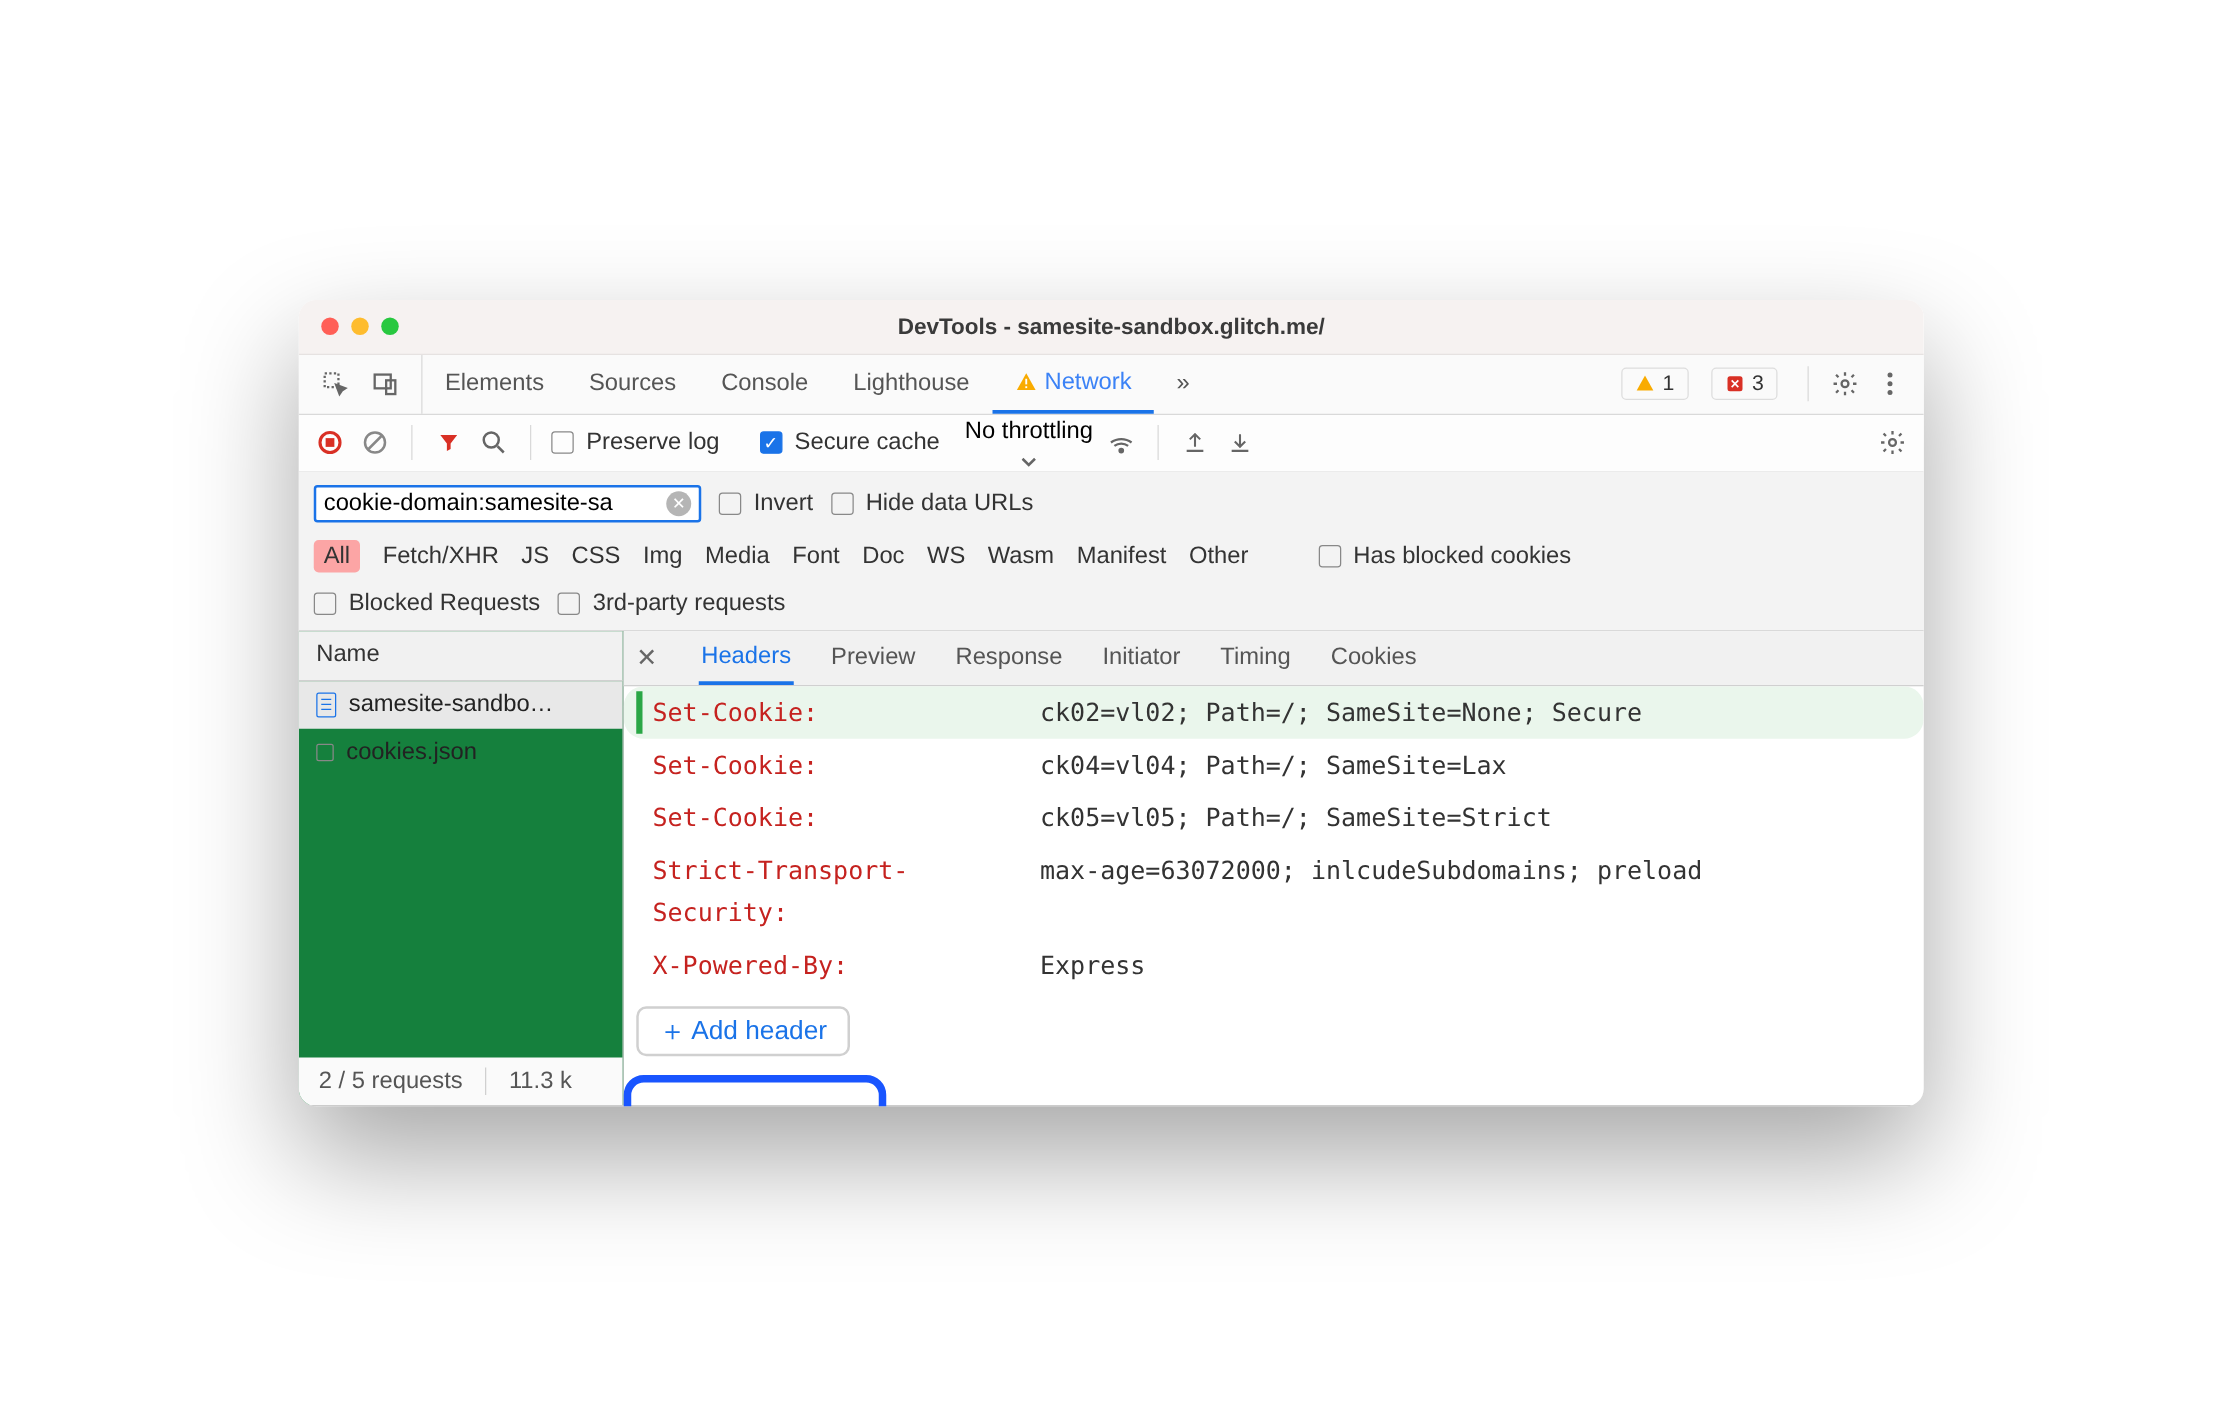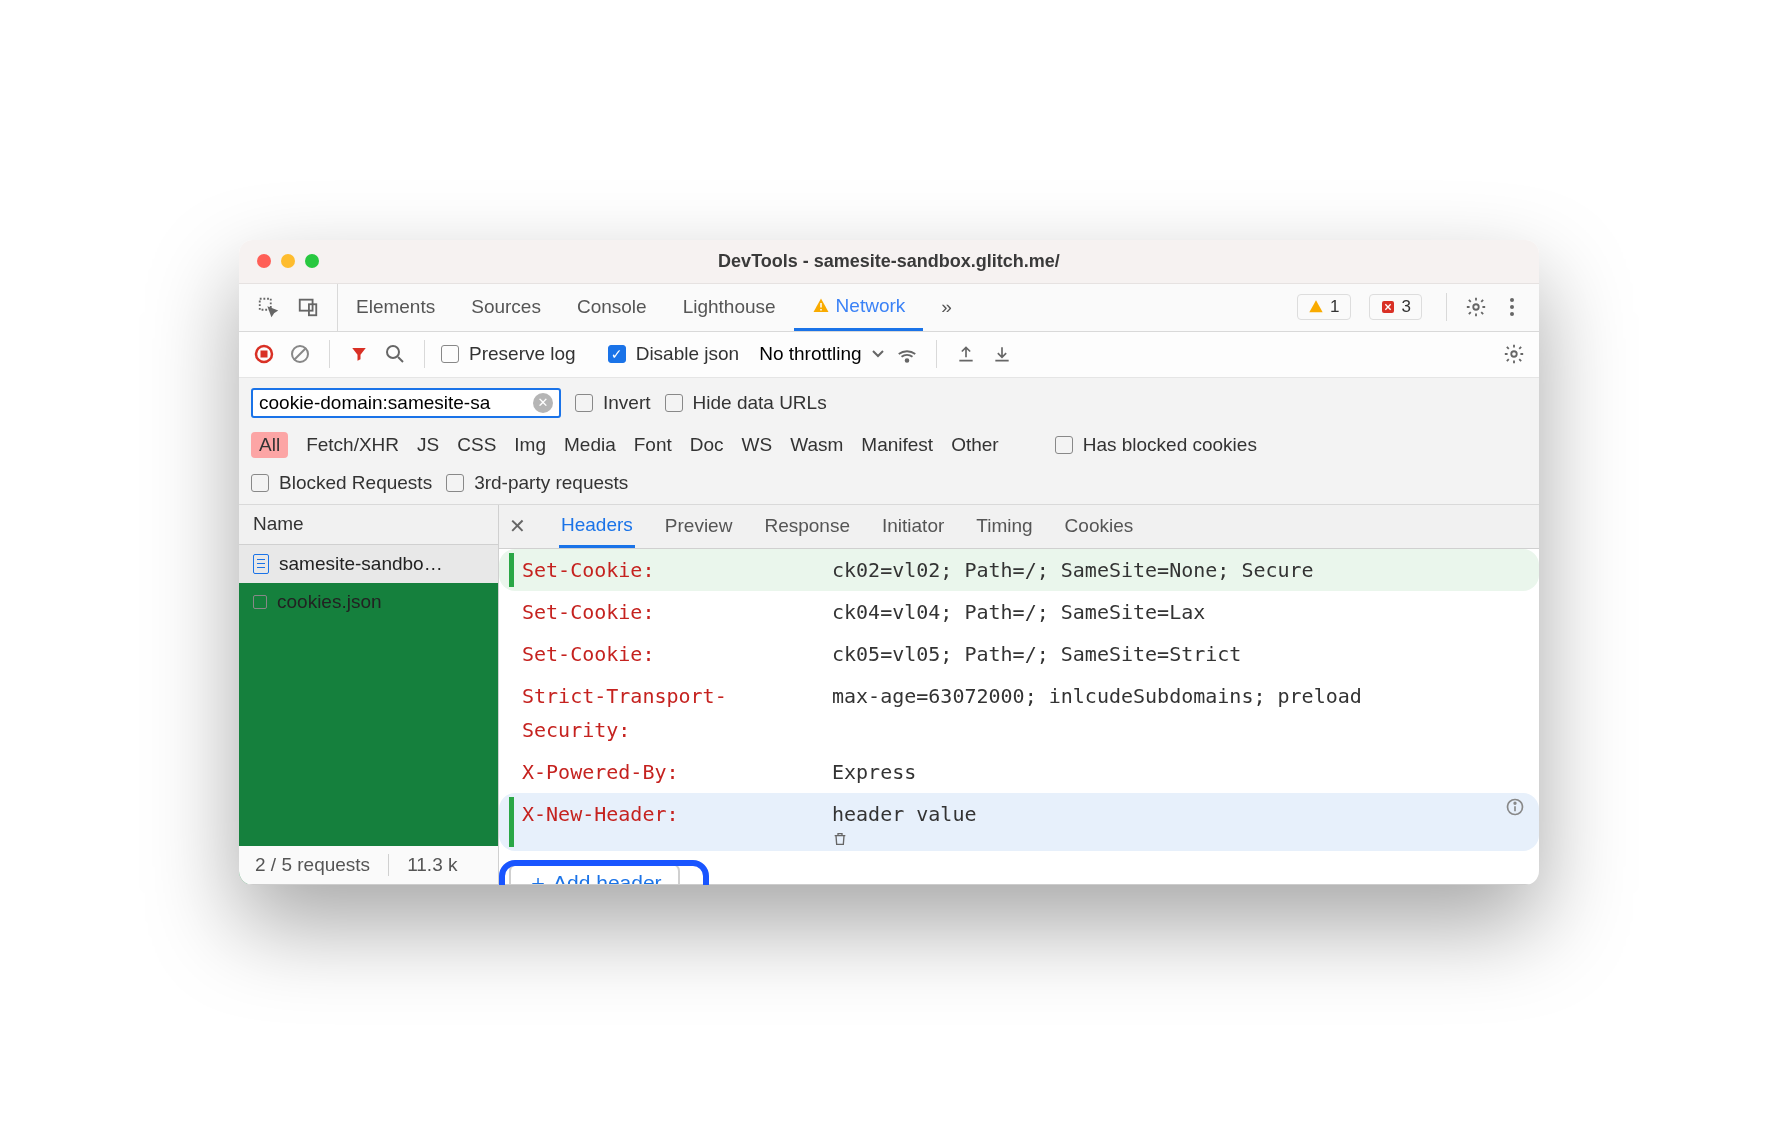--- a/index.html
+++ b/index.html
@@ -59,21 +59,21 @@
     display: flex; align-items: center; height: 46px; padding: 0 12px;
     border-bottom: 1px solid #e5e5e5; font-size: 19px; gap: 10px;
     background: #fdfdfd;
   }
   .icon-btn { width: 26px; height: 26px; display: inline-flex; align-items: center; justify-content: center; cursor: pointer; color: #555; }
   .record { color: #d93025; }
   .filter-ic { color: #d93025; }
   .chk { width: 18px; height: 18px; border: 1.5px solid #888; border-radius: 3px; display: inline-flex; align-items: center; justify-content: center; }
   .chk.checked { background: #1a73e8; border-color: #1a73e8; color: #fff; font-size: 14px; }
   .lbl { color: #333; }
-  .throttling { display: flex; align-items: center; gap: 10px; margin-left: 10px; }
+  .throttling { display: flex; align-items: center; gap: 10px; margin-left: 10px; flex-direction: column; }
   .net-toolbar-end { margin-left: auto; display: flex; align-items: center; gap: 14px; }
   
   .filterbar {
     display: flex; flex-wrap: wrap; align-items: center; gap: 14px;
     padding: 10px 12px; border-bottom: 1px solid #d9d9d9; font-size: 19px;
     background: #f3f3f3; color: #333;
   }
   .filter-input {
     display: flex; align-items: center; gap: 8px;
     border: 2px solid #1a73e8; border-radius: 3px; padding: 2px 6px;
@@ -227,21 +227,21 @@
       <svg width="20" height="20" fill="none" stroke="#666" stroke-width="2">
           <circle cx="8" cy="8" r="6"></circle>
           <line x1="13" y1="13" x2="18" y2="18"></line>
         </svg>
     </span>
     <span class="vsep"></span>
     <span class="chk"></span>
     <span class="lbl">Preserve log</span>
     <span style="width:12px"></span>
     <span class="chk checked">✓</span>
-    <span class="lbl">Disable json</span>
+    <span class="lbl">Secure cache</span>
     <span class="throttling">
       <span>No throttling</span>
       <span>
         <svg width="12" height="8" viewBox="0 0 12 8">
             <path d="M1 1l5 5 5-5" fill="none" stroke="#666" stroke-width="2"></path>
           </svg>
       </span>
     </span>
     <span class="icon-btn">
       <svg width="22" height="22" fill="none" stroke="#666" stroke-width="2" viewBox="0 0 24 24">
@@ -362,39 +362,20 @@
         <div class="hrow">
           <span class="bar"></span>
           <span class="hname">Strict-Transport-Security:</span>
           <span class="hval">max-age=63072000; inlcudeSubdomains; preload</span>
         </div>
         <div class="hrow">
           <span class="bar"></span>
           <span class="hname">X-Powered-By:</span>
           <span class="hval">Express</span>
         </div>
-        <div class="hrow edit">
-          <span class="bar"></span>
-          <span class="hname">X-New-Header:</span>
-          <span class="hval">
-            <span>header value</span>
-            <span class="trash">
-              <svg width="16" height="16" viewBox="0 0 24 24" fill="none" stroke="#666" stroke-width="2">
-                  <path d="M4 7h16M9 7V4h6v3M6 7l1 13h10l1-13"></path>
-                </svg>
-            </span>
-          </span>
-          <span class="info">
-            <svg width="20" height="20" viewBox="0 0 24 24" fill="none" stroke="#888" stroke-width="2">
-                <circle cx="12" cy="12" r="9"></circle>
-                <line x1="12" y1="11" x2="12" y2="17"></line>
-                <circle cx="12" cy="7.5" r="1" fill="#888"></circle>
-              </svg>
-          </span>
-        </div>
 
         <div class="add-header-wrap" style="position:relative;">
           <div class="add-header-btn">
             <span style="font-size:22px;line-height:1;">＋</span>
             <span>Add header</span>
           </div>
         </div>
       </div>
     </div>
   </div>

